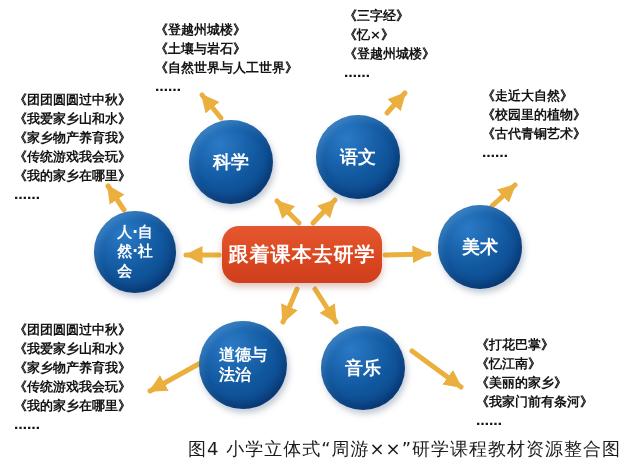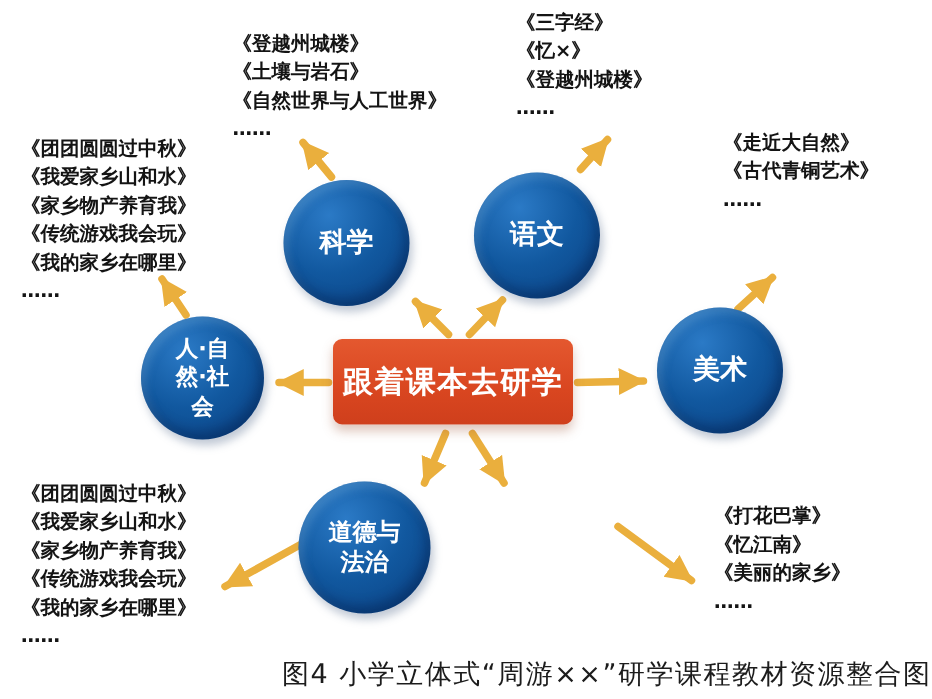--- a/index.html
+++ b/index.html
@@ -11,33 +11,33 @@
     overflow:hidden;
   }
   .arrow-layer{position:absolute;left:0;top:0;width:621px;height:466px;z-index:1;}
   .arrow{stroke:#eaaf3d;stroke-width:5;stroke-linecap:round;}
   .node{
     position:absolute;z-index:2;
     width:84px;height:84px;border-radius:50%;
     background:radial-gradient(circle at 36% 28%, #2b7ac6 0%, #11589f 48%, #0a3f80 100%);
     box-shadow:2px 4px 6px rgba(100,120,150,.4), inset -3px -5px 8px rgba(0,20,60,.35), inset 3px 4px 6px rgba(120,180,230,.35);
     display:flex;align-items:center;justify-content:center;
-    color:#fff;font-weight:700;text-align:center;
+    color:#fff;font-weight:700;
     white-space:pre-line;line-height:1.25;
   }
   .node-science{left:189px;top:120px;font-size:18px;}
   .node-chinese{left:316px;top:115px;font-size:18px;}
   .node-art{left:438px;top:205px;font-size:18px;}
   .node-music{left:321px;top:326px;font-size:18px;}
   .node-morality{left:199px;top:321px;width:88px;height:88px;font-size:16px;}
   .node-society{left:94px;top:211px;width:82px;height:82px;font-size:15px;line-height:1.3;}
   .center-box{
     position:absolute;z-index:3;
     left:222px;top:226px;width:160px;height:57px;
-    border-radius:6px;
+    border-radius:17px;
     background:linear-gradient(180deg,#e4582f 0%,#d94620 60%,#cf3f1c 100%);
     box-shadow:0 4px 7px rgba(160,90,60,.35);
     display:flex;align-items:center;justify-content:center;
     color:#fff;font-weight:700;font-size:20px;letter-spacing:1px;
   }
   .books{
     position:absolute;z-index:2;
     color:#141414;font-weight:700;font-size:13px;line-height:19px;
     white-space:nowrap;
   }
@@ -87,20 +87,21 @@
       <div>……</div>
     </div>
   <div class="books books-chinese">
       <div>《三字经》</div>
       <div>《忆×》</div>
       <div>《登越州城楼》</div>
       <div>……</div>
     </div>
   <div class="books books-art">
       <div>《走近大自然》</div>
+      <div>《校园里的植物》</div>
       <div>《古代青铜艺术》</div>
       <div>……</div>
     </div>
   <div class="books books-society">
       <div>《团团圆圆过中秋》</div>
       <div>《我爱家乡山和水》</div>
       <div>《家乡物产养育我》</div>
       <div>《传统游戏我会玩》</div>
       <div>《我的家乡在哪里》</div>
       <div>……</div>
@@ -110,26 +111,28 @@
       <div>《我爱家乡山和水》</div>
       <div>《家乡物产养育我》</div>
       <div>《传统游戏我会玩》</div>
       <div>《我的家乡在哪里》</div>
       <div>……</div>
     </div>
   <div class="books books-music">
       <div>《打花巴掌》</div>
       <div>《忆江南》</div>
       <div>《美丽的家乡》</div>
+      <div>《我家门前有条河》</div>
       <div>……</div>
     </div>
 
   <div class="node node-science">科学</div>
   <div class="node node-chinese">语文</div>
   <div class="node node-art">美术</div>
+  <div class="node node-music">音乐</div>
   <div class="node node-morality">道德与
 法治</div>
   <div class="node node-society">人·自
 然·社
 会</div>
 
   <div class="center-box">跟着课本去研学</div>
 
   <div class="caption">图4  小学立体式“周游××”研学课程教材资源整合图</div>
 

